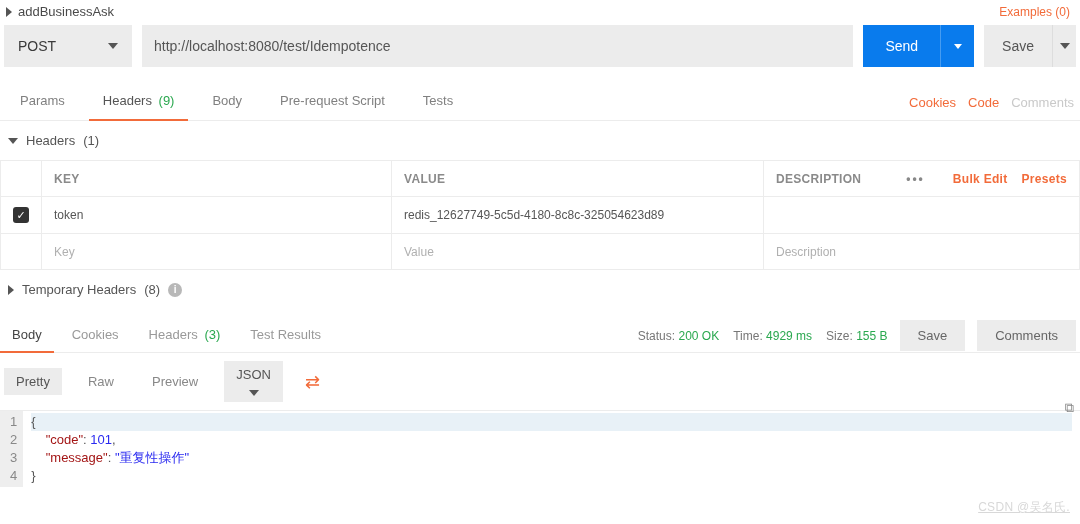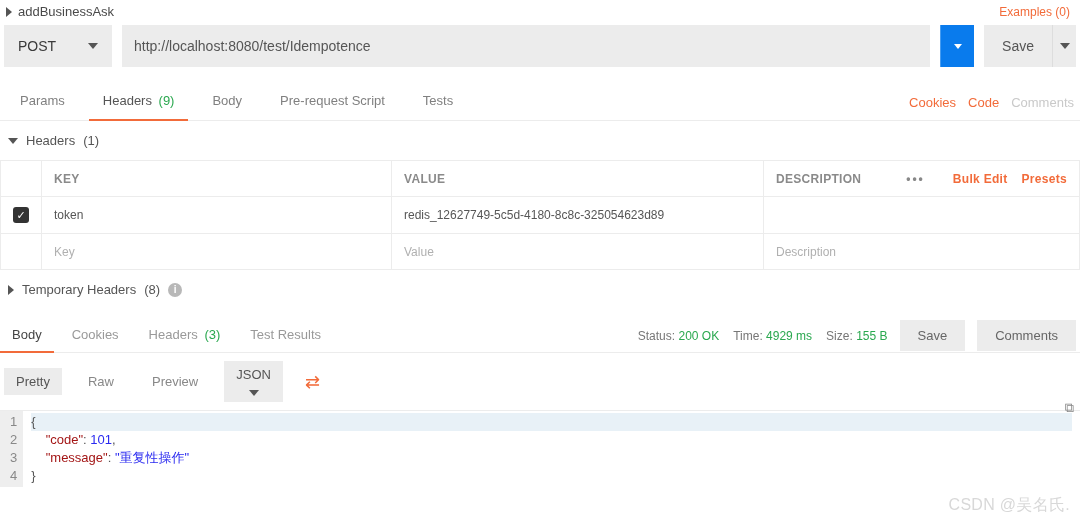--- a/index.html
+++ b/index.html
@@ -4,21 +4,21 @@
 <style>
 * { box-sizing: border-box; margin: 0; padding: 0; font-family: -apple-system, BlinkMacSystemFont, "Segoe UI", Arial, sans-serif; }
 body { width: 1080px; height: 524px; background: #fff; font-size: 13px; color: #565656; overflow: hidden; position: relative; }
 
 .top-row { display: flex; justify-content: space-between; align-items: center; padding: 4px 10px 6px 6px; }
 .collapse-tri { width: 0; height: 0; border-top: 5px solid transparent; border-bottom: 5px solid transparent; border-left: 6px solid #555; margin-right: 6px; }
 .req-name { color: #4a4a4a; font-size: 13px; }
 .examples { color: #f26b3a; font-size: 12px; }
 
 .url-row { display: flex; align-items: stretch; padding: 0 4px 10px 4px; gap: 10px; }
-.method-select { width: 108px; height: 42px; background: #ececec; display: flex; align-items: center; justify-content: space-between; padding: 0 14px; color: #3a3a3a; font-size: 14px; }
+.method-select { width: 128px; height: 42px; background: #ececec; display: flex; align-items: center; justify-content: space-between; padding: 0 14px; color: #3a3a3a; font-size: 14px; }
 .url-input { flex: 1; height: 42px; border: none; outline: none; background: #ececec; padding: 0 12px; font-size: 14px; color: #555; }
 .send-group { display: flex; }
 .send-btn { background: #097bed; color: #fff; border: none; height: 42px; padding: 0 22px; font-size: 14px; display: flex; align-items: center; }
 .send-caret { background: #097bed; color: #fff; width: 34px; height: 42px; border-left: 1px solid rgba(255,255,255,.25); display: flex; align-items: center; justify-content: center; }
 .save-btn { background: #ececec; height: 42px; padding: 0 18px; border: none; font-size: 14px; color: #555; display: flex; align-items: center; }
 .save-caret { background: #ececec; width: 24px; height: 42px; display: flex; align-items: center; justify-content: center; border-left: 1px solid #ddd; }
 
 .req-tabs { display: flex; align-items: center; padding: 8px 6px 0 6px; border-bottom: 1px solid #ececec; }
 .req-tab { padding: 8px 14px 12px 14px; font-size: 13px; color: #808080; cursor: pointer; position: relative; margin-right: 10px; }
 .req-tab.active { color: #555; }
@@ -65,40 +65,41 @@
 
 .editor { display: flex; font-family: Menlo, Consolas, monospace; font-size: 13px; background: #fff; }
 .gutter { background: #eeeeee; color: #888; text-align: right; padding: 2px 6px 2px 10px; user-select: none; }
 .gutter div { line-height: 18px; position: relative; }
 .code { padding: 2px 8px; flex: 1; }
 .code .ln { line-height: 18px; white-space: pre; }
 .hl { background: #e8f1f7; }
 .tok-key { color: #a31515; }
 .tok-num { color: #2a2af0; }
 .tok-str { color: #2a2af0; }
-.watermark { position: absolute; right: 10px; bottom: 8px; color: #d8d8d8; font-size: 16px; letter-spacing: .3px; }
+.watermark { position: absolute; right: 10px; bottom: 8px; color: #d8d8d8; font-size: 12px; letter-spacing: .3px; text-decoration: underline; }
 </style>
 </head>
 <body>
 
 <div class="top-row">
   <div style="display:flex;align-items:center">
     <span class="collapse-tri"></span>
     <span class="req-name">addBusinessAsk</span>
   </div>
   <span class="examples">Examples (0)</span>
 </div>
 
 <div class="url-row">
   <div class="method-select">
     <span>POST</span>
     <span class="tri-down"></span>
   </div>
   <input class="url-input" value="http://localhost:8080/test/Idempotence" style="">
   <div class="send-group">
+    <button class="send-btn">Send</button>
     <div class="send-caret">
       <span style="border-left:4px solid transparent;border-right:4px solid transparent;border-top:5px solid #fff"></span>
     </div>
   </div>
   <div style="display:flex">
     <button class="save-btn">Save</button>
     <div class="save-caret">
       <span class="tri-down"></span>
     </div>
   </div>

